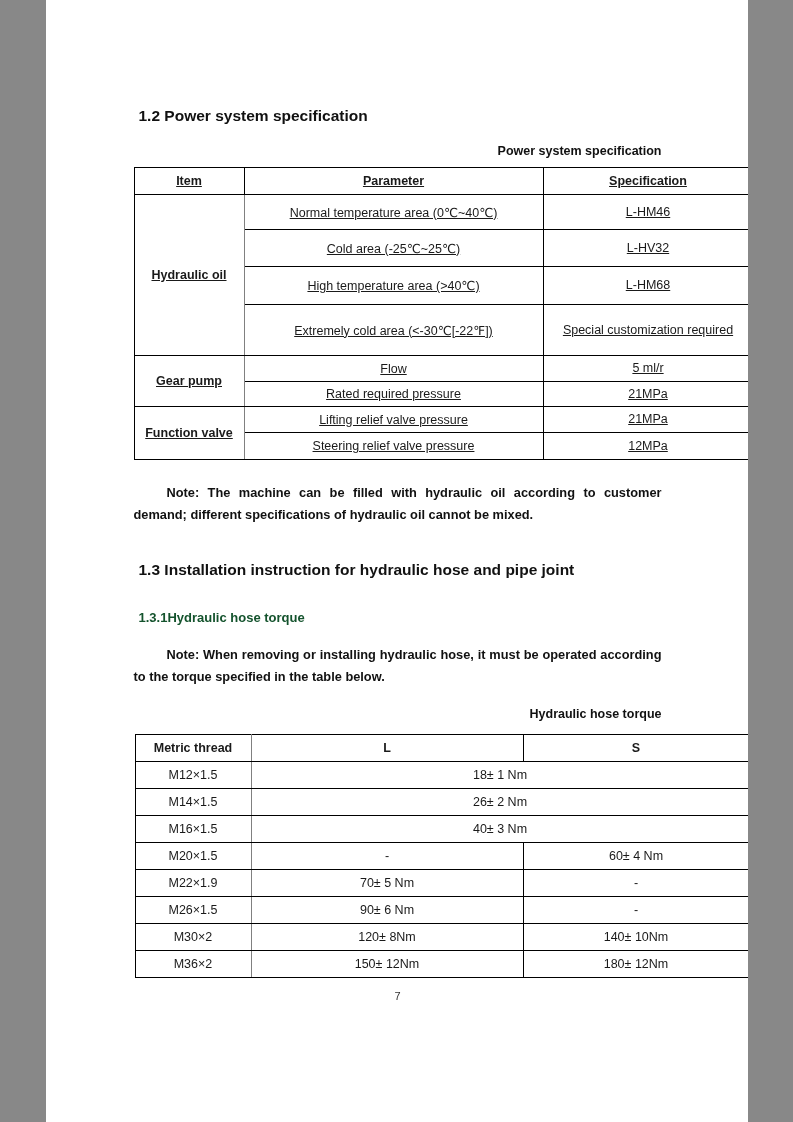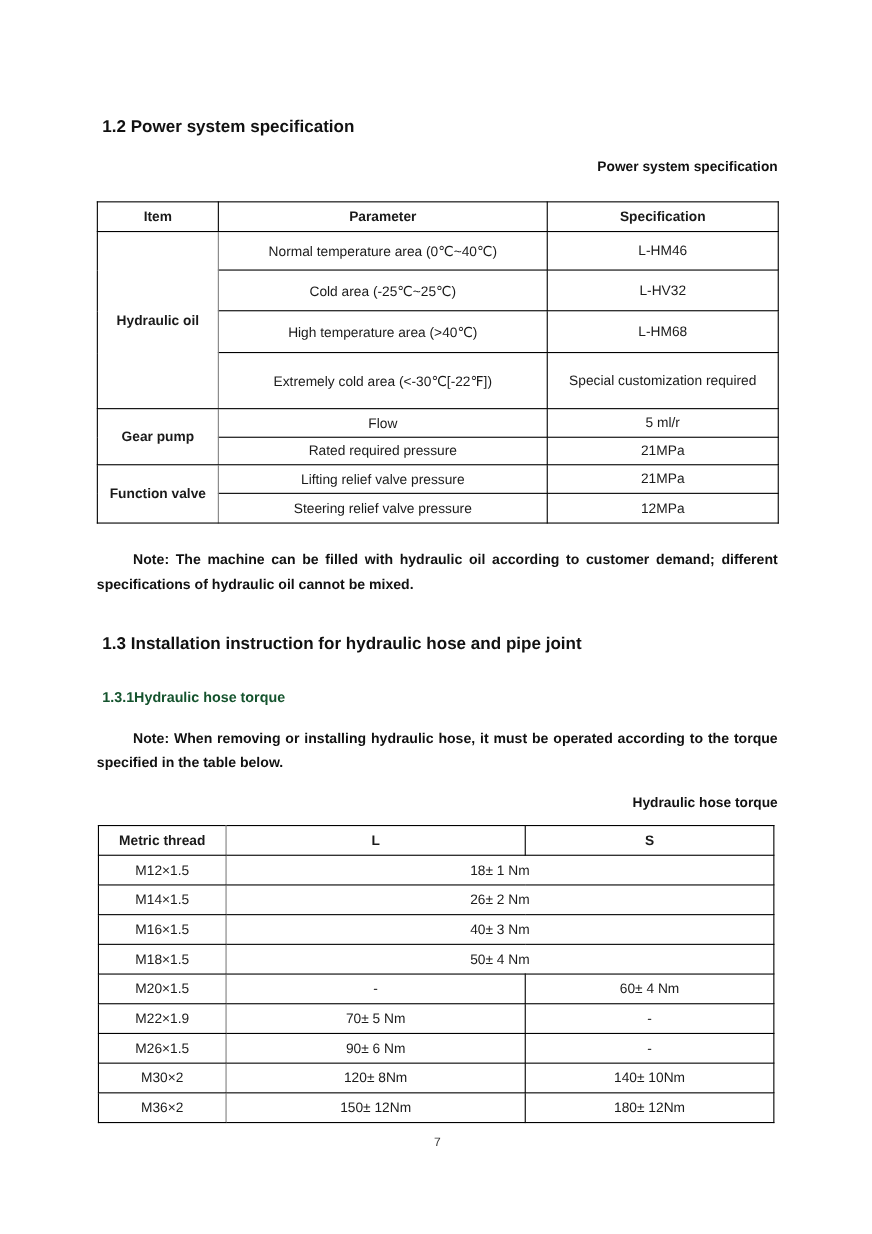--- a/index.html
+++ b/index.html
@@ -1,31 +1,31 @@
 <!DOCTYPE html>
 <html><head>
 <meta charset="utf-8">
 <style>
   html,body{margin:0;padding:0;background:#888;}
   .page{
-    width:793px;height:1122px;background:#ffffff;margin:0 auto;
+    width:702px;height:1122px;background:#ffffff;margin:0 auto;
     font-family:"Liberation Sans","DejaVu Sans",sans-serif;
     color:#1a1a1a;position:relative;box-sizing:border-box;
     padding:0 86px 0 88px;overflow:hidden;
   }
   .h-main{font-size:15.5px;font-weight:700;line-height:19px;margin:0 0 0 5px;color:#111;}
   .h-sub{font-size:13px;font-weight:700;line-height:16px;margin:0 0 0 5px;color:#14532d;}
   .caption{font-size:12.5px;font-weight:700;line-height:15px;text-align:right;margin:0;color:#111;}
   .note{
     font-size:12.8px;font-weight:700;line-height:22px;margin:0;
     text-align:justify;text-indent:33px;color:#111;
   }
   .mt-heading1{margin-top:106px;}
   .mt-caption1{margin-top:19px;}
-  .mt-table1{margin-top:24px;}
+  .mt-table1{margin-top:8px;text-decoration:underline;}
   .mt-note1{margin-top:22px;}
   .mt-heading13{margin-top:34px;}
   .mt-sub131{margin-top:31px;}
   .mt-note2{margin-top:18px;}
   .mt-caption2{margin-top:19px;}
   .mt-table2{margin-top:12px;}
   table{border-collapse:collapse;table-layout:fixed;}
   .spec-table{width:619px;border:1.5px solid #000;}
   .hose-table{width:614px;margin-left:1px;border:1.5px solid #000;}
   td,th{
@@ -125,24 +125,20 @@
     </tr>
     <tr style="height:27px">
       <td class="thread-cell">M14×1.5</td>
       <td colspan="2">26± 2 Nm</td>
     </tr>
     <tr style="height:27px">
       <td class="thread-cell">M16×1.5</td>
       <td colspan="2">40± 3 Nm</td>
     </tr>
     <tr style="height:27px">
-      <td class="thread-cell">M18×1.5</td>
-      <td colspan="2">50± 4 Nm</td>
-    </tr>
-    <tr style="height:27px">
       <td class="thread-cell">M20×1.5</td>
       <td>-</td>
       <td>60± 4 Nm</td>
     </tr>
     <tr style="height:27px">
       <td class="thread-cell">M22×1.9</td>
       <td>70± 5 Nm</td>
       <td>-</td>
     </tr>
     <tr style="height:27px">

